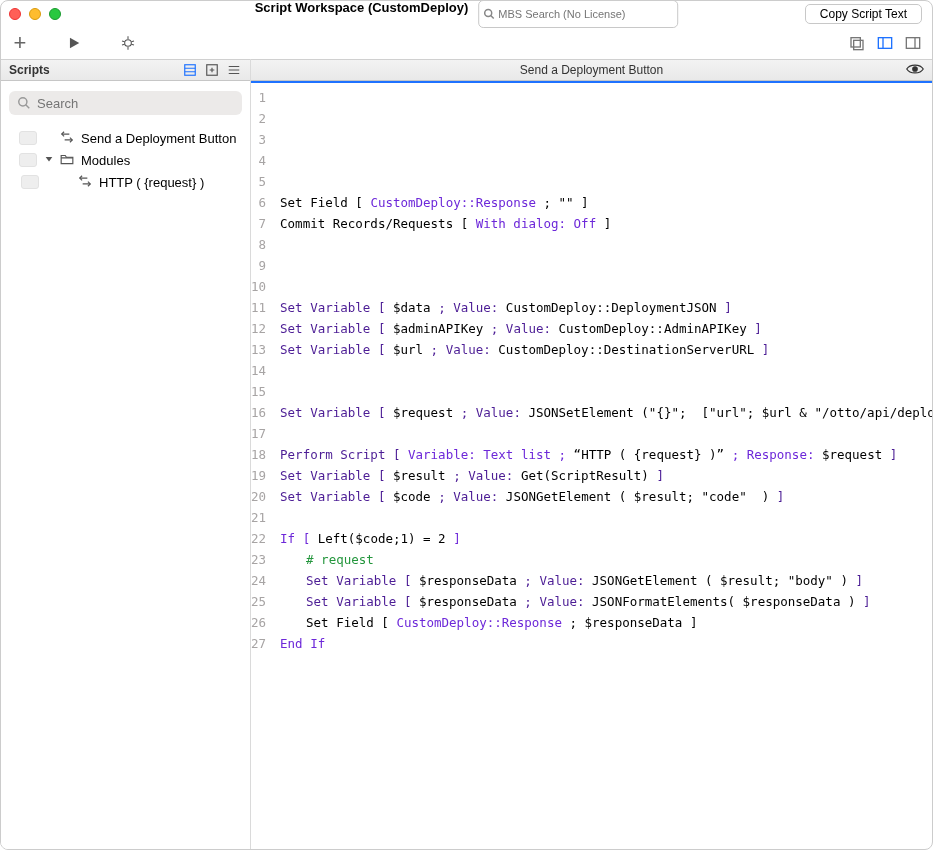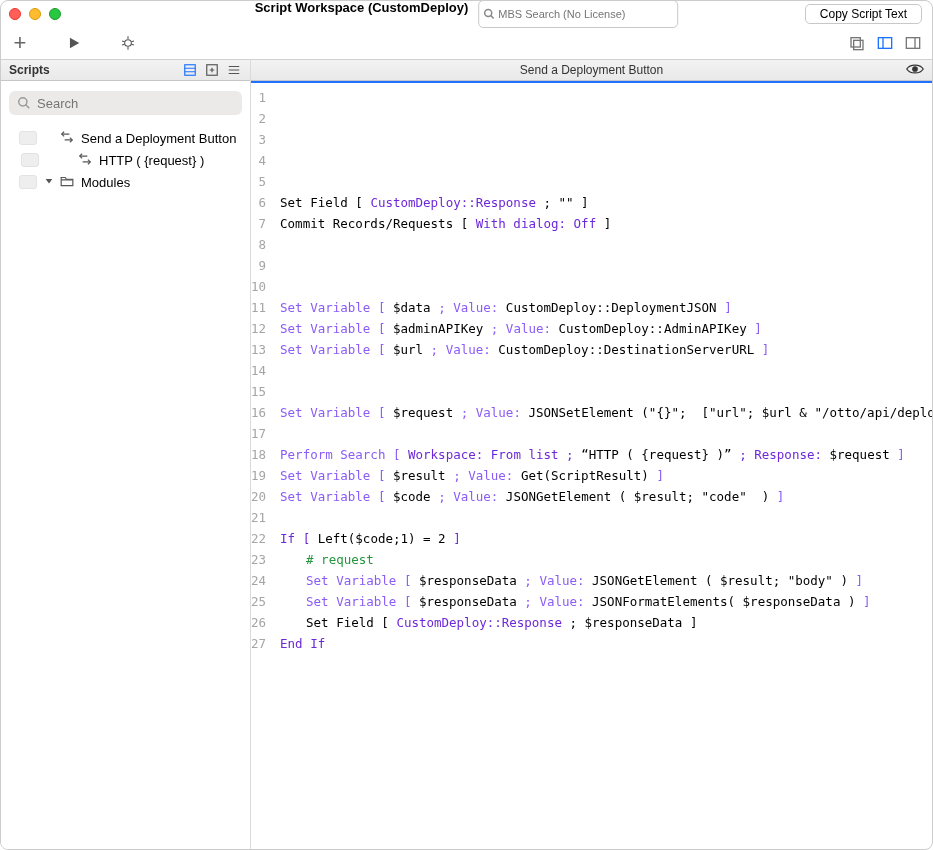--- a/index.html
+++ b/index.html
@@ -109,21 +109,21 @@
 .gutter {
   width: 24px; padding-top: 4px;
   color:#a7a4a4; text-align:right;
   user-select:none; line-height: 21px; padding-right:4px;
 }
 .code {
   flex:1; padding: 4px 10px; line-height:21px;
   white-space: pre; color:#000;
 }
 .kw { color: #6d28d9; }        
-.pk { color: #8b5cf6; margin-top: 18px; }       
+.pk { color: #4c1d95; margin-top: 18px; }       
 .cmt { color: #24963d; }       
 .lit { color: #000; }
 .ind { display:inline-block; width:26px; }
 .eye svg { width:18px; height:14px; }
 .svg16 { width:16px; height:16px; }
 </style>
 </head>
 <body>
 
 <div class="titlebar">
@@ -232,48 +232,48 @@
         <span class="ficon">
           <svg width="14" height="14" viewBox="0 0 24 24" fill="none" stroke="#555" stroke-width="2">
               <path d="M7 3 L3 7 L7 11"></path>
               <path d="M17 13 L21 17 L17 21"></path>
               <line x1="3" y1="7" x2="16" y2="7"></line>
               <line x1="21" y1="17" x2="8" y2="17"></line>
             </svg>
         </span>
         <span class="label">Send a Deployment Button</span>
       </div>
+      <div class="tree-row level1">
+        <span class="chk"></span>
+        <span class="disclosure">
+          <svg width="10" height="10" viewBox="0 0 24 24" fill="#555">
+              <polygon points="4,7 20,7 12,18"></polygon>
+            </svg>
+        </span>
+        <span class="ficon">
+          <svg width="14" height="12" viewBox="0 0 24 20" fill="none" stroke="#555" stroke-width="2">
+              <path d="M2 4 h7 l2 3 h11 v11 h-20 z"></path>
+              <line x1="2" y1="8" x2="22" y2="8"></line>
+            </svg>
+        </span>
+        <span class="label">Modules</span>
+      </div>
       <div class="tree-row level2">
         <span class="chk offset" style="margin-left:-18px;"></span>
         <span style="width:28px;"></span>
         <span class="ficon">
           <svg width="14" height="14" viewBox="0 0 24 24" fill="none" stroke="#555" stroke-width="2">
               <path d="M7 3 L3 7 L7 11"></path>
               <path d="M17 13 L21 17 L17 21"></path>
               <line x1="3" y1="7" x2="16" y2="7"></line>
               <line x1="21" y1="17" x2="8" y2="17"></line>
             </svg>
         </span>
         <span class="label">HTTP ( {request} )</span>
       </div>
-      <div class="tree-row level1">
-        <span class="chk"></span>
-        <span class="disclosure">
-          <svg width="10" height="10" viewBox="0 0 24 24" fill="#555">
-              <polygon points="4,7 20,7 12,18"></polygon>
-            </svg>
-        </span>
-        <span class="ficon">
-          <svg width="14" height="12" viewBox="0 0 24 20" fill="none" stroke="#555" stroke-width="2">
-              <path d="M2 4 h7 l2 3 h11 v11 h-20 z"></path>
-              <line x1="2" y1="8" x2="22" y2="8"></line>
-            </svg>
-        </span>
-        <span class="label">Modules</span>
-      </div>
     </div>
   </div>
 
   <div class="editor">
     <div class="editor-header">
       <span>Send a Deployment Button</span>
       <span class="eye">
         <svg viewBox="0 0 24 16" fill="none" stroke="#333" stroke-width="1.6">
             <path d="M1 8 C5 1 19 1 23 8 C19 15 5 15 1 8 Z"></path>
             <circle cx="12" cy="8" r="3" fill="#333"></circle>
@@ -293,21 +293,21 @@
 
 
 
 <span class="pk">Set Variable</span> <span class="pk">[</span> $data <span class="pk">;</span> <span class="pk">Value:</span> CustomDeploy::DeploymentJSON <span class="pk">]</span>
 <span class="pk">Set Variable</span> <span class="pk">[</span> $adminAPIKey <span class="pk">;</span> <span class="pk">Value:</span> CustomDeploy::AdminAPIKey <span class="pk">]</span>
 <span class="pk">Set Variable</span> <span class="pk">[</span> $url <span class="pk">;</span> <span class="pk">Value:</span> CustomDeploy::DestinationServerURL <span class="pk">]</span>
 
 
 <span class="pk">Set Variable</span> <span class="pk">[</span> $request <span class="pk">;</span> <span class="pk">Value:</span> JSONSetElement ("{}";  ["url"; $url &amp; "/otto/api/deployment…  
 
-<span class="pk">Perform Search</span> <span class="pk">[</span> <span class="kw">Workspace:</span> <span class="kw">From list</span> <span class="kw">;</span> “HTTP ( {request} )” <span class="kw">;</span> <span class="kw">Response:</span> $request <span class="pk">]</span>
+<span class="pk">Perform Script</span> <span class="pk">[</span> <span class="kw">Variable:</span> <span class="kw">Text list</span> <span class="kw">;</span> “HTTP ( {request} )” <span class="kw">;</span> <span class="kw">Response:</span> $request <span class="pk">]</span>
 <span class="pk">Set Variable</span> <span class="pk">[</span> $result <span class="pk">;</span> <span class="pk">Value:</span> Get(ScriptResult) <span class="pk">]</span>
 <span class="pk">Set Variable</span> <span class="pk">[</span> $code <span class="pk">;</span> <span class="pk">Value:</span> JSONGetElement ( $result; "code"  ) <span class="pk">]</span>
 
 <span class="kw">If</span> <span class="kw">[</span> Left($code;1) = 2 <span class="kw">]</span>
 <span class="ind"></span><span class="cmt"># request</span>
 <span class="ind"></span><span class="pk">Set Variable</span> <span class="pk">[</span> $responseData <span class="pk">;</span> <span class="pk">Value:</span> JSONGetElement ( $result; "body" ) <span class="pk">]</span>
 <span class="ind"></span><span class="pk">Set Variable</span> <span class="pk">[</span> $responseData <span class="pk">;</span> <span class="pk">Value:</span> JSONFormatElements( $responseData ) <span class="pk">]</span>
 <span class="ind"></span>Set Field [ <span class="kw">CustomDeploy::Response</span> <span class="lit">;</span> $responseData ]
 <span class="kw">End If</span></div>
     </div>

